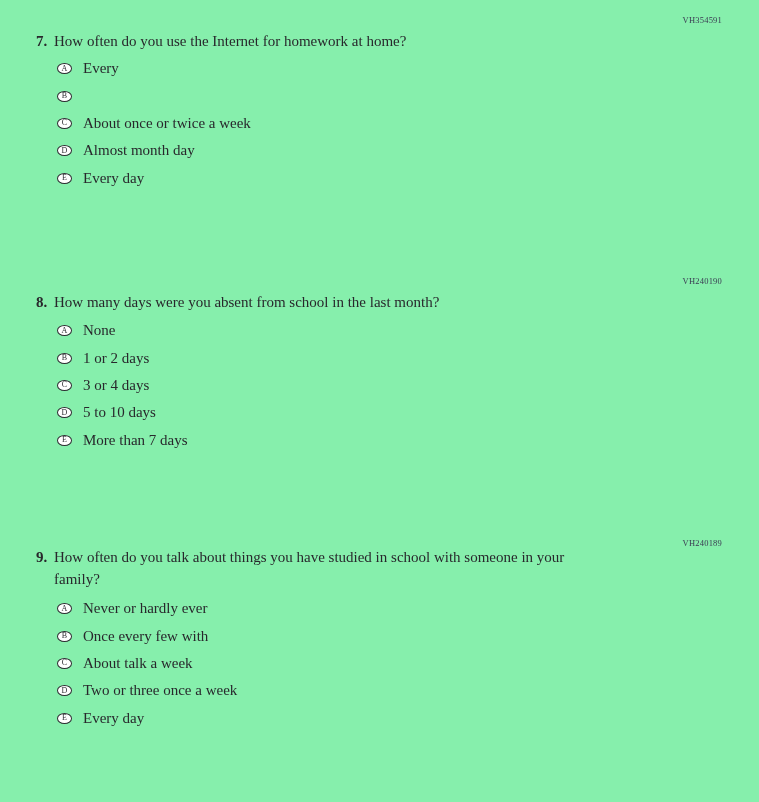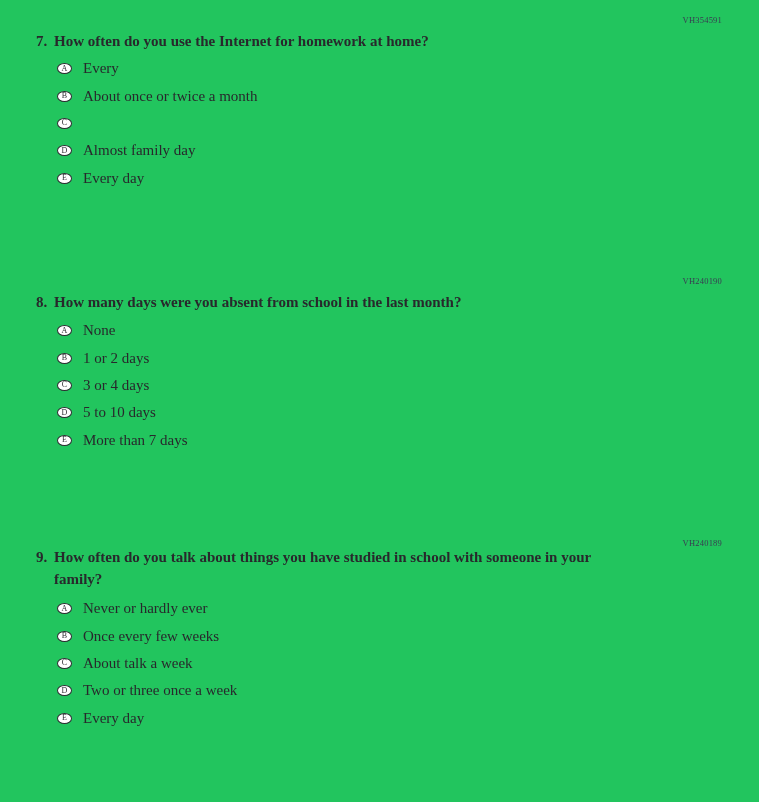--- a/index.html
+++ b/index.html
@@ -11,21 +11,21 @@
     height: 802px;
     background: #ffffff;
     font-family: "Liberation Serif", serif;
     color: #28282c;
     position: relative;
     overflow: hidden;
   }
   .page {
     position: absolute;
     inset: 0;
-    background: #22c55e;
+    background: #86efac;
   }
   .qb {
     position: absolute;
     left: 0;
     width: 759px;
   }
   .qb-0 { top: 15px; }
   .qb-1 { top: 276px; }
   .qb-2 { top: 538px; }
 
@@ -49,21 +49,20 @@
   }
   .qb-2 .qrow { top: 9px; }
 
   .qnum {
     font-weight: 700;
     width: 18px;
     flex: none;
   }
   .qtext {
     max-width: 548px;
-    font-weight: bold;
   }
 
   .options {
     position: absolute;
     left: 57px;
     top: 40px;
     margin: 0;
     padding: 0;
     list-style: none;
   }
@@ -116,32 +115,32 @@
       <li class="option">
         <span class="bubble">
             <span class="letter">A</span>
           </span>
         <span class="option-label">Every</span>
       </li>
       <li class="option">
         <span class="bubble">
             <span class="letter">B</span>
           </span>
-        <span class="option-label">About once or twice a month</span>
       </li>
       <li class="option">
         <span class="bubble">
             <span class="letter">C</span>
           </span>
+        <span class="option-label">About once or twice a week</span>
       </li>
       <li class="option">
         <span class="bubble">
             <span class="letter">D</span>
           </span>
-        <span class="option-label">Almost family day</span>
+        <span class="option-label">Almost month day</span>
       </li>
       <li class="option">
         <span class="bubble">
             <span class="letter">E</span>
           </span>
         <span class="option-label">Every day</span>
       </li>
     </ul>
   </section>
 
@@ -195,21 +194,21 @@
       <li class="option">
         <span class="bubble">
             <span class="letter">A</span>
           </span>
         <span class="option-label">Never or hardly ever</span>
       </li>
       <li class="option">
         <span class="bubble">
             <span class="letter">B</span>
           </span>
-        <span class="option-label">Once every few weeks</span>
+        <span class="option-label">Once every few with</span>
       </li>
       <li class="option">
         <span class="bubble">
             <span class="letter">C</span>
           </span>
         <span class="option-label">About talk a week</span>
       </li>
       <li class="option">
         <span class="bubble">
             <span class="letter">D</span>

